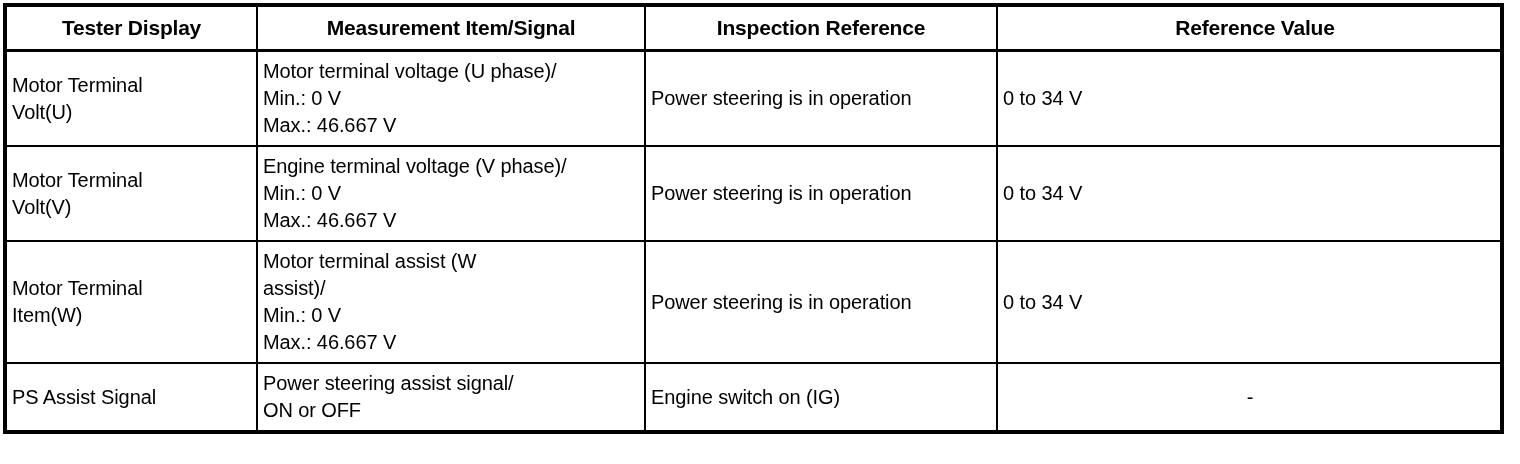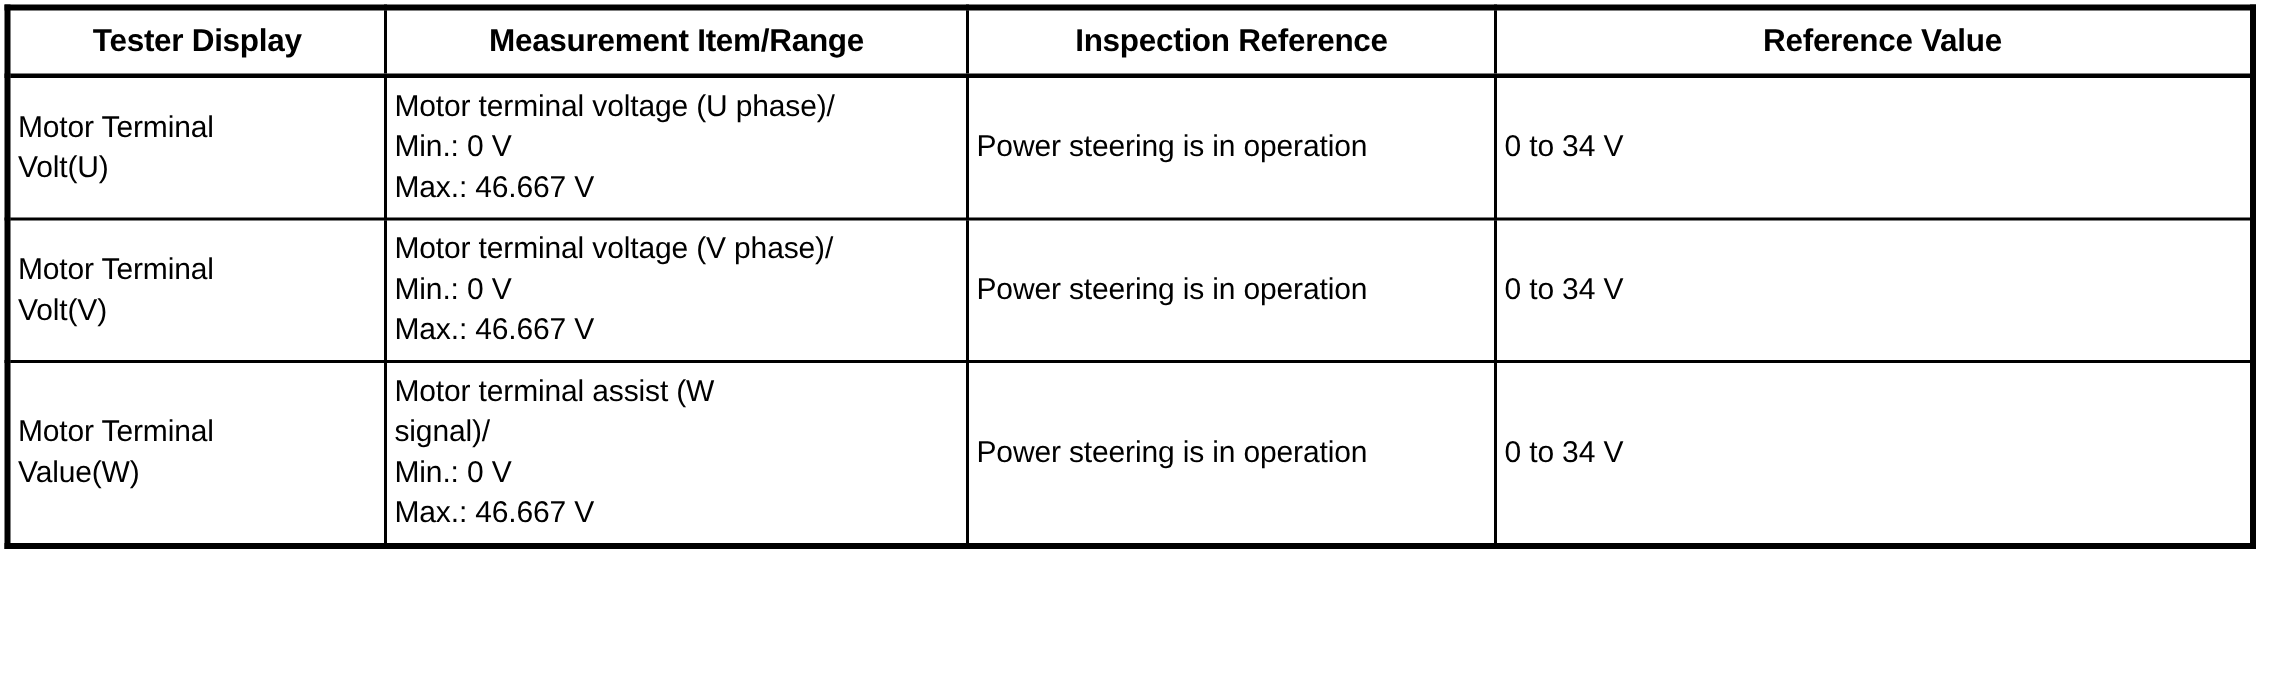--- a/index.html
+++ b/index.html
@@ -83,21 +83,21 @@
   <table class="spec">
     <colgroup>
       <col class="c-tester">
       <col class="c-item">
       <col class="c-cond">
       <col class="c-ref">
     </colgroup>
     <thead>
       <tr>
         <th>Tester Display</th>
-        <th>Measurement Item/Range</th>
+        <th>Measurement Item/Signal</th>
         <th>Inspection Reference</th>
         <th class="last">Reference Value</th>
       </tr>
     </thead>
     <tbody>
 
       <tr>
         <td>
           <span class="ln">Motor Terminal</span>
           <span class="ln">Volt(U)</span>
@@ -114,47 +114,62 @@
           <span class="ln">0 to 34 V</span>
         </td>
       </tr>
 
       <tr>
         <td>
           <span class="ln">Motor Terminal</span>
           <span class="ln">Volt(V)</span>
         </td>
         <td>
-          <span class="ln">Motor terminal voltage (V phase)/</span>
+          <span class="ln">Engine terminal voltage (V phase)/</span>
           <span class="ln">Min.: 0 V</span>
           <span class="ln">Max.: 46.667 V</span>
         </td>
         <td>
           <span class="ln">Power steering is in operation</span>
         </td>
         <td class="last">
           <span class="ln">0 to 34 V</span>
         </td>
       </tr>
 
       <tr>
         <td>
           <span class="ln">Motor Terminal</span>
-          <span class="ln">Value(W)</span>
+          <span class="ln">Item(W)</span>
         </td>
         <td>
           <span class="ln">Motor terminal assist (W</span>
-          <span class="ln">signal)/</span>
+          <span class="ln">assist)/</span>
           <span class="ln">Min.: 0 V</span>
           <span class="ln">Max.: 46.667 V</span>
         </td>
         <td>
           <span class="ln">Power steering is in operation</span>
         </td>
         <td class="last">
           <span class="ln">0 to 34 V</span>
         </td>
       </tr>
 
+      <tr class="last-row">
+        <td>
+          <span class="ln">PS Assist Signal</span>
+        </td>
+        <td>
+          <span class="ln">Power steering assist signal/</span>
+          <span class="ln">ON or OFF</span>
+        </td>
+        <td>
+          <span class="ln">Engine switch on (IG)</span>
+        </td>
+        <td class="last center">
+          <span class="ln">-</span>
+        </td>
+      </tr>
 
     </tbody>
   </table>
 </div>
 
 </body></html>

